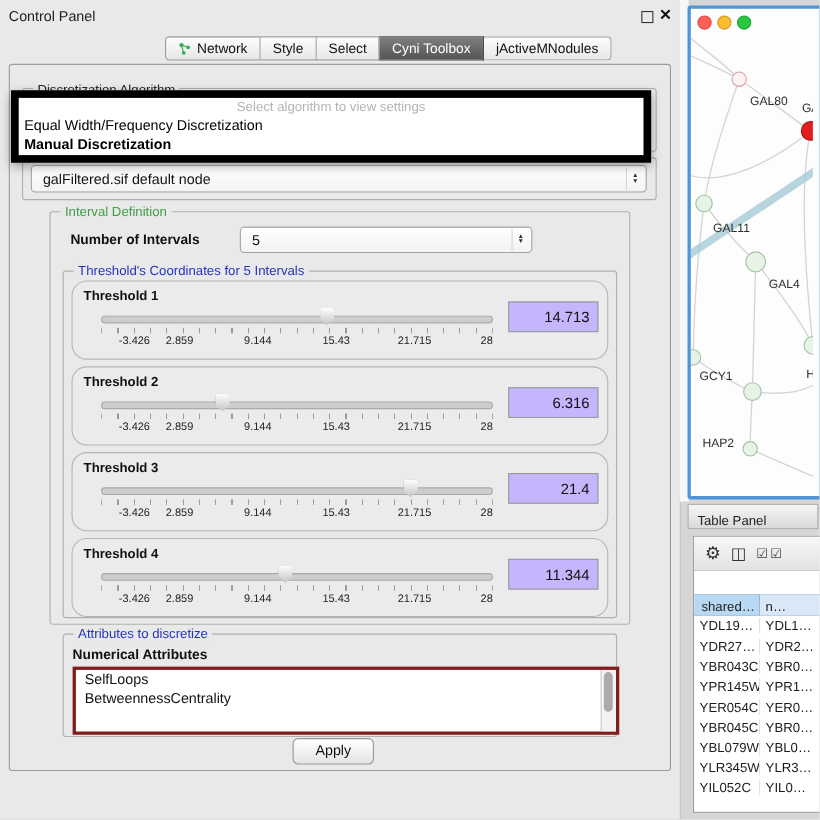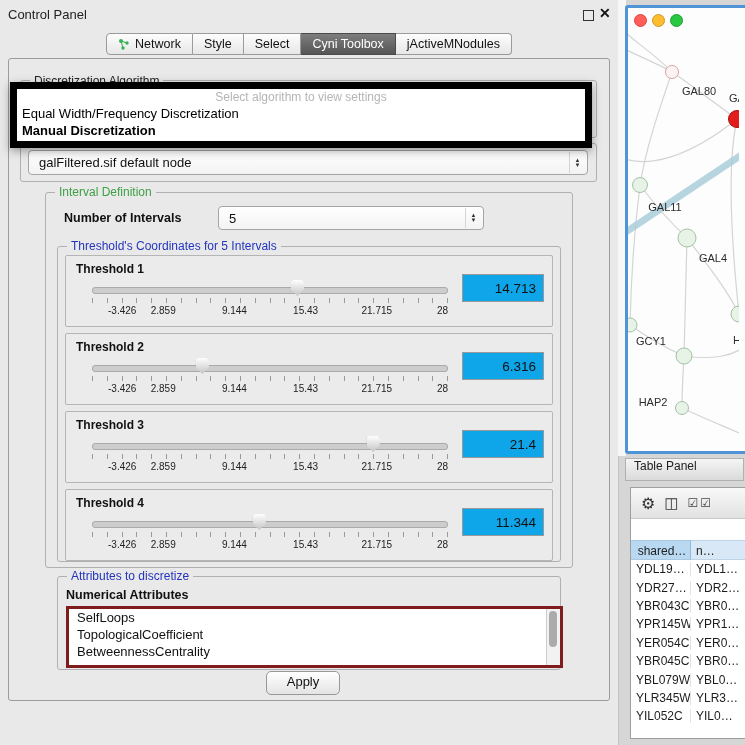--- a/index.html
+++ b/index.html
@@ -7,21 +7,21 @@
        font-family:"Liberation Sans",sans-serif;background:#d6d6d6;
        -webkit-font-smoothing:antialiased;}
   .abs{position:absolute;}
 
   
   .control-panel{position:absolute;left:0;top:0;width:618px;height:745px;background:#e9e9e9;border-right:1px solid #c2c2c2;}
   .cp-title{position:absolute;left:8px;top:7px;font-size:13px;color:#222;text-align:center;}
   .float-icon{position:absolute;left:583px;top:10px;width:9px;height:9px;border:1.5px solid #333;background:transparent;}
   .close-icon{position:absolute;left:599px;top:5px;font-size:14px;font-weight:bold;color:#111;}
 
-  .tabs-row{position:absolute;left:0;width:618px;display:flex;justify-content:center;}
+  .tabs-row{position:absolute;left:0;width:618px;display:flex;justify-content:center;padding-left:44px;}
   .tabs-top{top:33px;}
   .tabs-bottom{top:704px;}
   .tab{height:20px;line-height:20px;padding:0 11px;background:linear-gradient(#fdfdfd,#e7e7e7);
        border:1px solid #9b9b9b;border-left:none;font-size:12.5px;color:#111;
        display:flex;align-items:center;gap:5px;cursor:default;white-space:nowrap;}
   .tab:first-child{border-left:1px solid #9b9b9b;border-radius:4px 0 0 4px;}
   .tab:last-child{border-radius:0 4px 4px 0;}
   .tab.selected{background:linear-gradient(#7e7e7e,#555);color:#fff;border-color:#4b4b4b;}
 
   .main-panel{position:absolute;left:8px;top:58px;width:600px;height:641px;border:1px solid #9c9c9c;border-radius:3px;background:#e9e9e9;}
@@ -40,38 +40,38 @@
   .algo-combo-fragment{position:absolute;left:540px;top:88px;width:46px;height:26px;background:#fff;border:2px solid #7db3e8;border-radius:5px;z-index:1;}
 
   
   .dropdown-overlay{position:absolute;left:10px;top:82px;width:568px;height:52px;background:#fff;
        border:7px solid #000000;box-shadow:0 3px 9px rgba(0,0,0,.35);z-index:10;}
   .dd-placeholder{text-align:center;color:#b4b4b4;font-size:12px;height:16px;line-height:16px;}
   .dd-option{font-size:13px;height:17px;line-height:17px;padding-left:5px;color:#000;}
   .dd-option.bold{font-weight:bold;}
 
   
-  .tbox{position:absolute;left:7px;width:486px;height:70px;border:1px solid #b5b5b5;background:#ebebeb;border-radius:2px;}
+  .tbox{position:absolute;left:7px;width:486px;height:70px;border:1px solid #b5b5b5;background:#ebebeb;border-radius:14px;}
   .tbox-label{position:absolute;left:10px;top:6px;font-size:12px;font-weight:bold;color:#111;}
   .slider{position:absolute;left:26px;top:24px;width:356px;height:38px;}
   .track{position:absolute;left:0;right:0;top:7px;height:5px;background:#cdcdcd;border:1px solid #aaa;border-radius:3px;}
   .thumb{position:absolute;top:0;width:13px;height:16px;margin-left:-6.5px;
          background:linear-gradient(#fefefe,#c4c4c4);
          clip-path:polygon(0 12%,18% 0,82% 0,100% 12%,100% 60%,50% 100%,0 60%);
          filter:drop-shadow(0 0 1px #777);}
   .ticks{position:absolute;left:0;right:0;top:18px;height:5px;
          background:repeating-linear-gradient(to right,#999 0 1px,transparent 1px 14.8px);}
   .sc{position:absolute;top:25px;font-size:10px;color:#222;}
   .sc0{left:16px;}
   .sc1{left:20%;transform:translateX(-50%);}
   .sc2{left:40%;transform:translateX(-50%);}
   .sc3{left:60%;transform:translateX(-50%);}
   .sc4{left:80%;transform:translateX(-50%);}
   .sc5{right:0;}
-  .valbox{position:absolute;left:396px;top:18px;width:82px;height:28px;line-height:28px;background:#0ea5e9;
+  .valbox{position:absolute;left:396px;top:18px;width:82px;height:28px;line-height:28px;background:#c4b5fd;
           border:1px solid #999;font-size:13.5px;color:#111;text-align:right;padding-right:7px;box-sizing:border-box;}
 
   
   .attr-title{position:absolute;font-size:12.5px;font-weight:bold;color:#111;}
   .attr-list{position:absolute;background:#fff;border:3px solid #7f1d1d;overflow:hidden;}
   .attr-item{font-size:13px;height:17px;line-height:17px;padding-left:8px;color:#111;}
   .vscroll{position:absolute;right:0;top:0;bottom:0;width:13px;background:#f2f2f2;border-left:1px solid #ccc;}
   .vscroll-thumb{position:absolute;left:2px;width:8px;top:2px;height:36px;background:#ababab;border-radius:5px;}
 
   .apply-btn{position:absolute;left:266px;top:671px;width:72px;height:22px;background:linear-gradient(#ffffff,#e4e4e4);
@@ -84,21 +84,21 @@
   .traffic{position:absolute;left:6px;top:6px;display:flex;gap:5px;}
   .light{width:13px;height:13px;border-radius:50%;box-sizing:border-box;}
   .light.red{background:#ff5f57;border:1px solid #d44;}
   .light.yellow{background:#febc2e;border:1px solid #c99b2d;}
   .light.green{background:#28c840;border:1px solid #1fa032;}
   .net-svg{position:absolute;left:0;top:0;}
   .net-svg text{font-family:"Liberation Sans",sans-serif;font-size:11px;fill:#2c2c2c;}
 
   .table-panel-bar{position:absolute;left:625px;top:458px;width:119px;height:23px;box-sizing:border-box;
                    background:linear-gradient(#f5f5f5,#dadada);border:1px solid #b0b0b0;
-                   display:flex;align-items:flex-start;padding-left:8px;font-size:12px;color:#222;}
+                   display:flex;align-items:flex-end;padding-left:8px;font-size:12px;color:#222;}
   .table-window{position:absolute;left:630px;top:487px;width:115px;height:250px;background:#fff;border:1px solid #9f9f9f;overflow:hidden;}
   .tw-toolbar{position:absolute;left:0;top:0;right:0;height:30px;background:linear-gradient(#f8f8f8,#e2e2e2);
               border-bottom:1px solid #c8c8c8;display:flex;align-items:center;gap:9px;padding-left:10px;color:#333;}
   .icon-gear{font-size:16px;}
   .icon-cols{font-size:15px;}
   .icon-check{font-size:12px;color:#444;}
   .tw-header{position:absolute;left:0;top:52px;right:0;height:20px;display:flex;font-size:12px;color:#222;}
   .th-c1{width:60px;background:#b9d8f1;border-right:1px solid #92b9d8;border-top:1px solid #a9c8e1;border-bottom:1px solid #a9c8e1;
          line-height:20px;padding-left:3px;box-sizing:border-box;text-align:center;}
   .th-c2{flex:1;background:#d8e8f7;border-top:1px solid #bfd4e6;border-bottom:1px solid #bfd4e6;line-height:20px;padding-left:5px;}
@@ -241,21 +241,20 @@
       <div class="valbox">11.344</div>
     </div>
   </div>
   <div class="group-label lbl-blue" style="left:67px;top:239px;">Threshold's Coordinates for 5 Intervals</div>
 
   <div class="group" style="left:57px;top:576px;width:502px;height:92px;"></div>
   <div class="group-label lbl-blue" style="left:67px;top:569px;">Attributes to discretize</div>
   <div class="attr-title" style="left:66px;top:588px;">Numerical Attributes</div>
   <div class="attr-list" style="left:66px;top:606px;width:491px;height:56px;">
     <div class="attr-item">SelfLoops</div>
-    <div class="attr-item">TopologicalCoefficient</div>
     <div class="attr-item">BetweennessCentrality</div>
     <div class="vscroll">
       <div class="vscroll-thumb"></div>
     </div>
   </div>
 
   <div class="apply-btn">Apply</div>
 
 </div>
 

